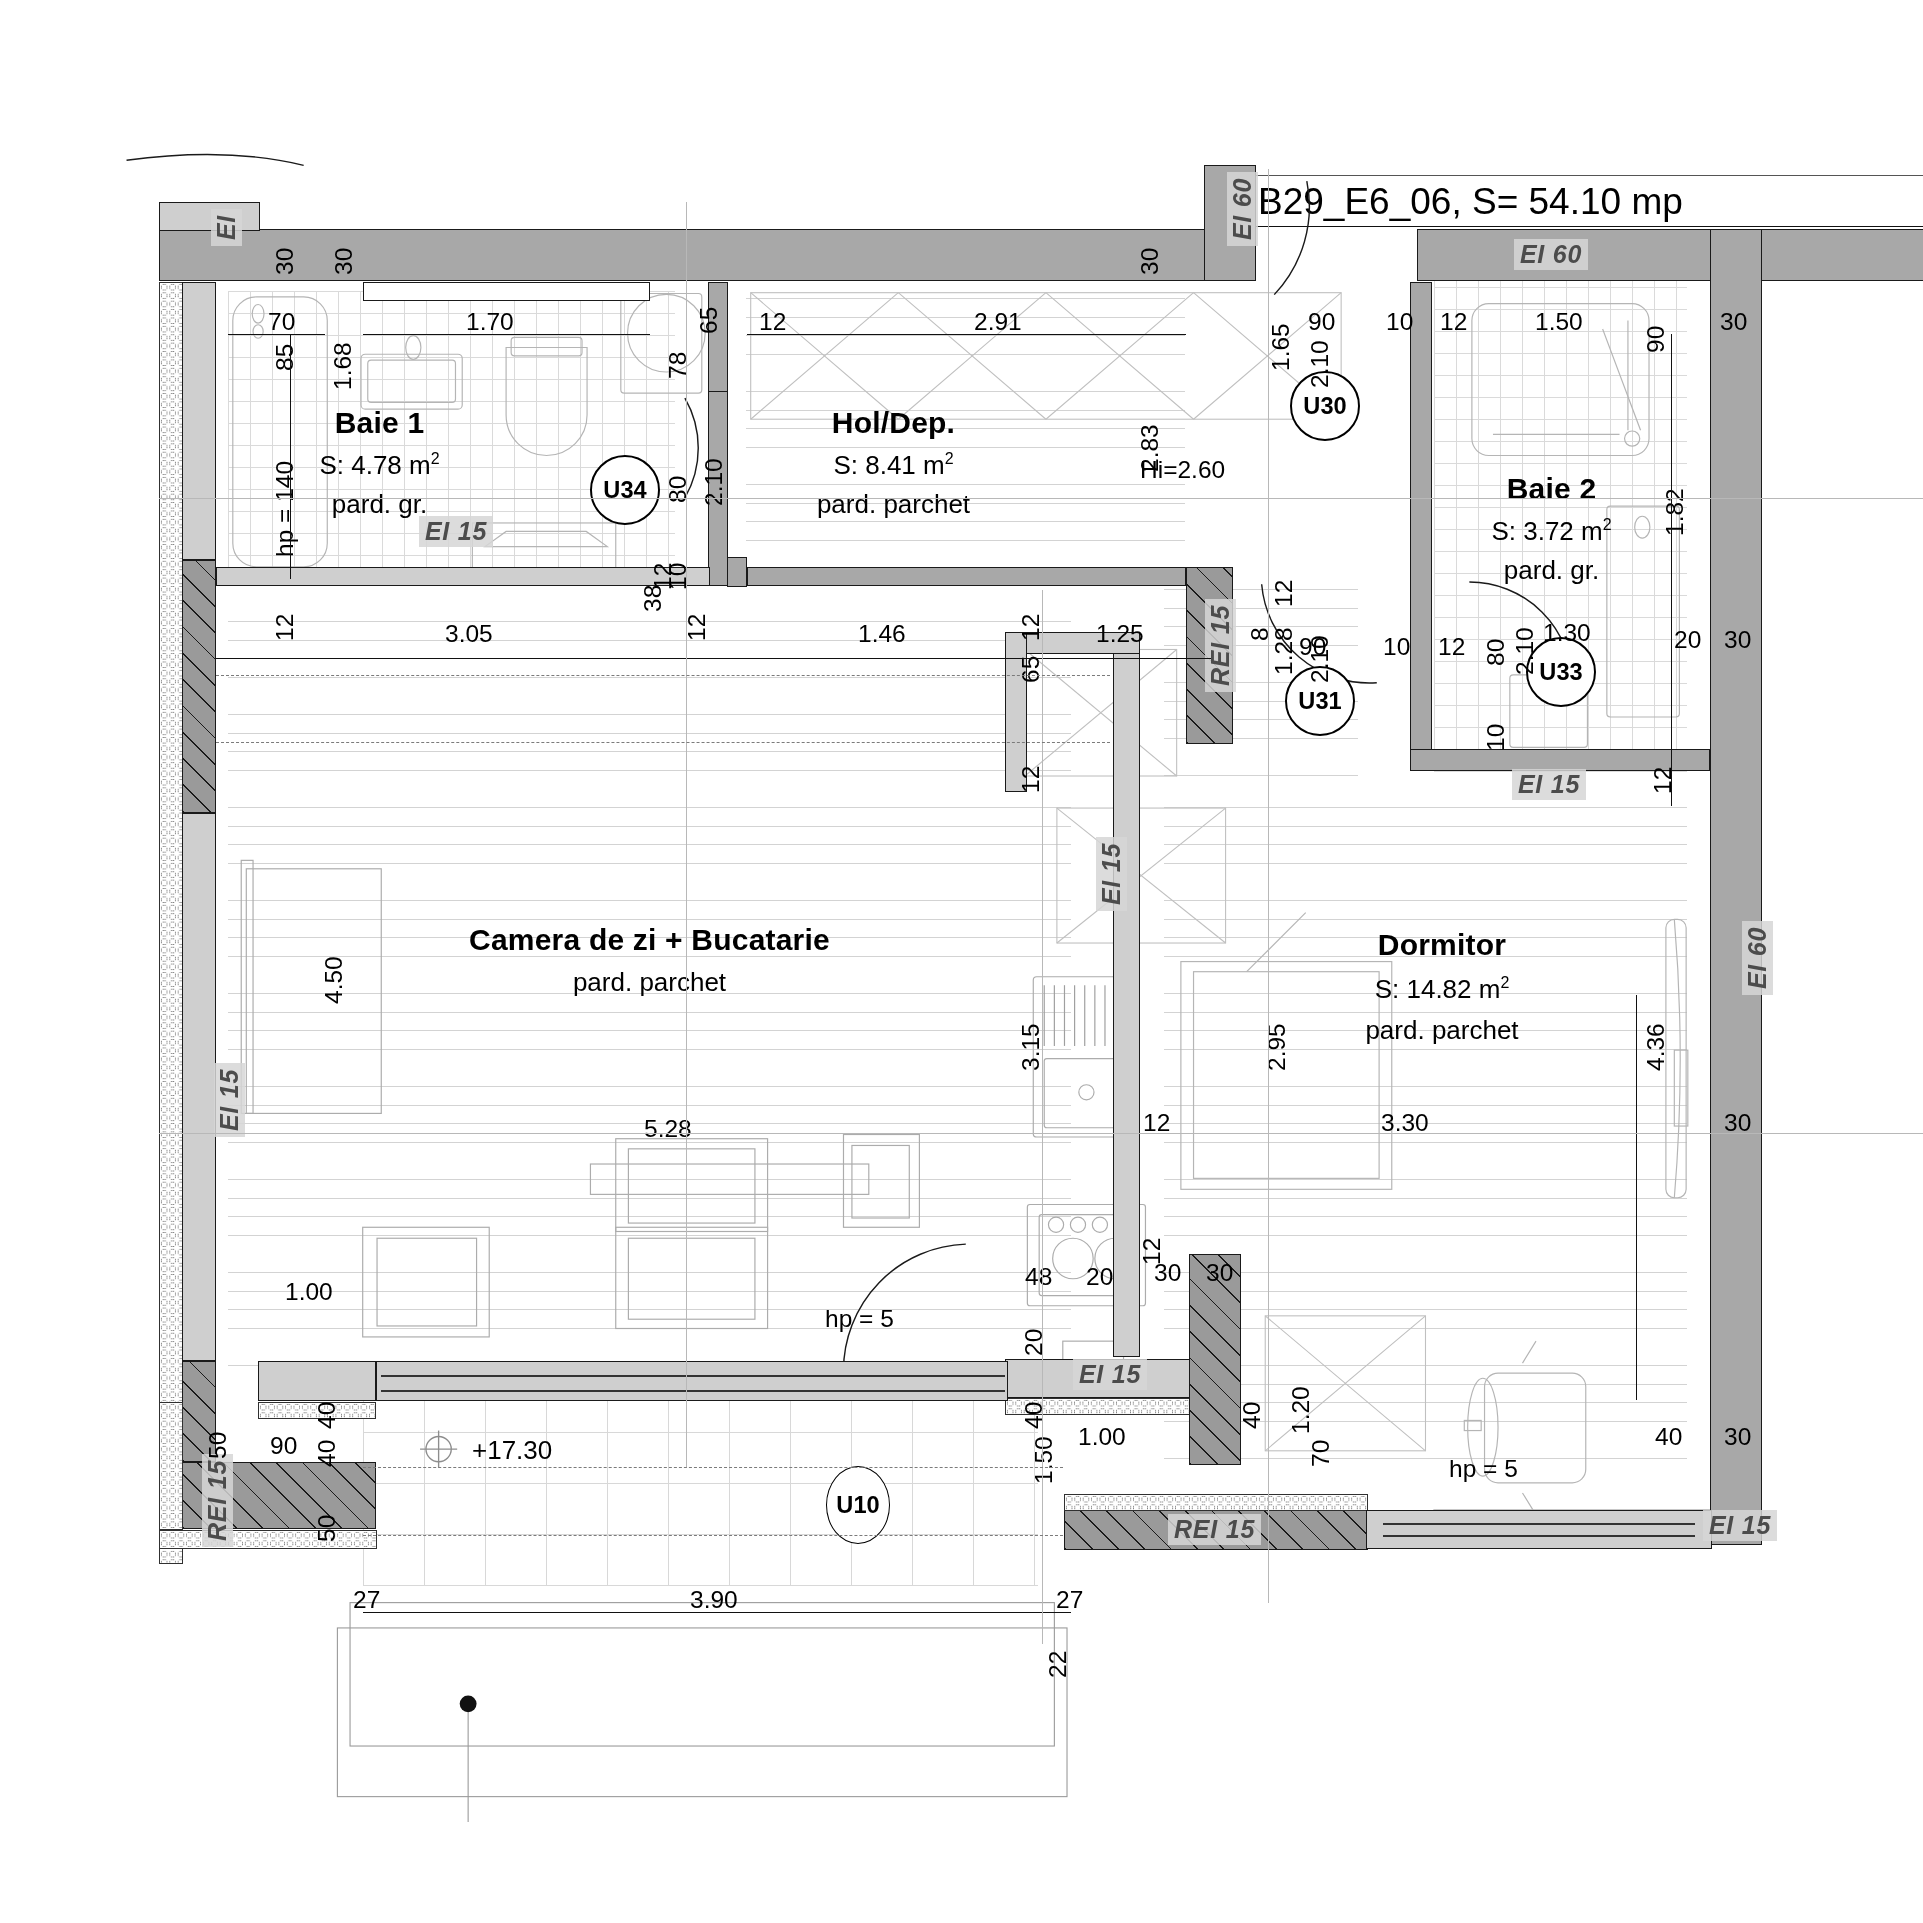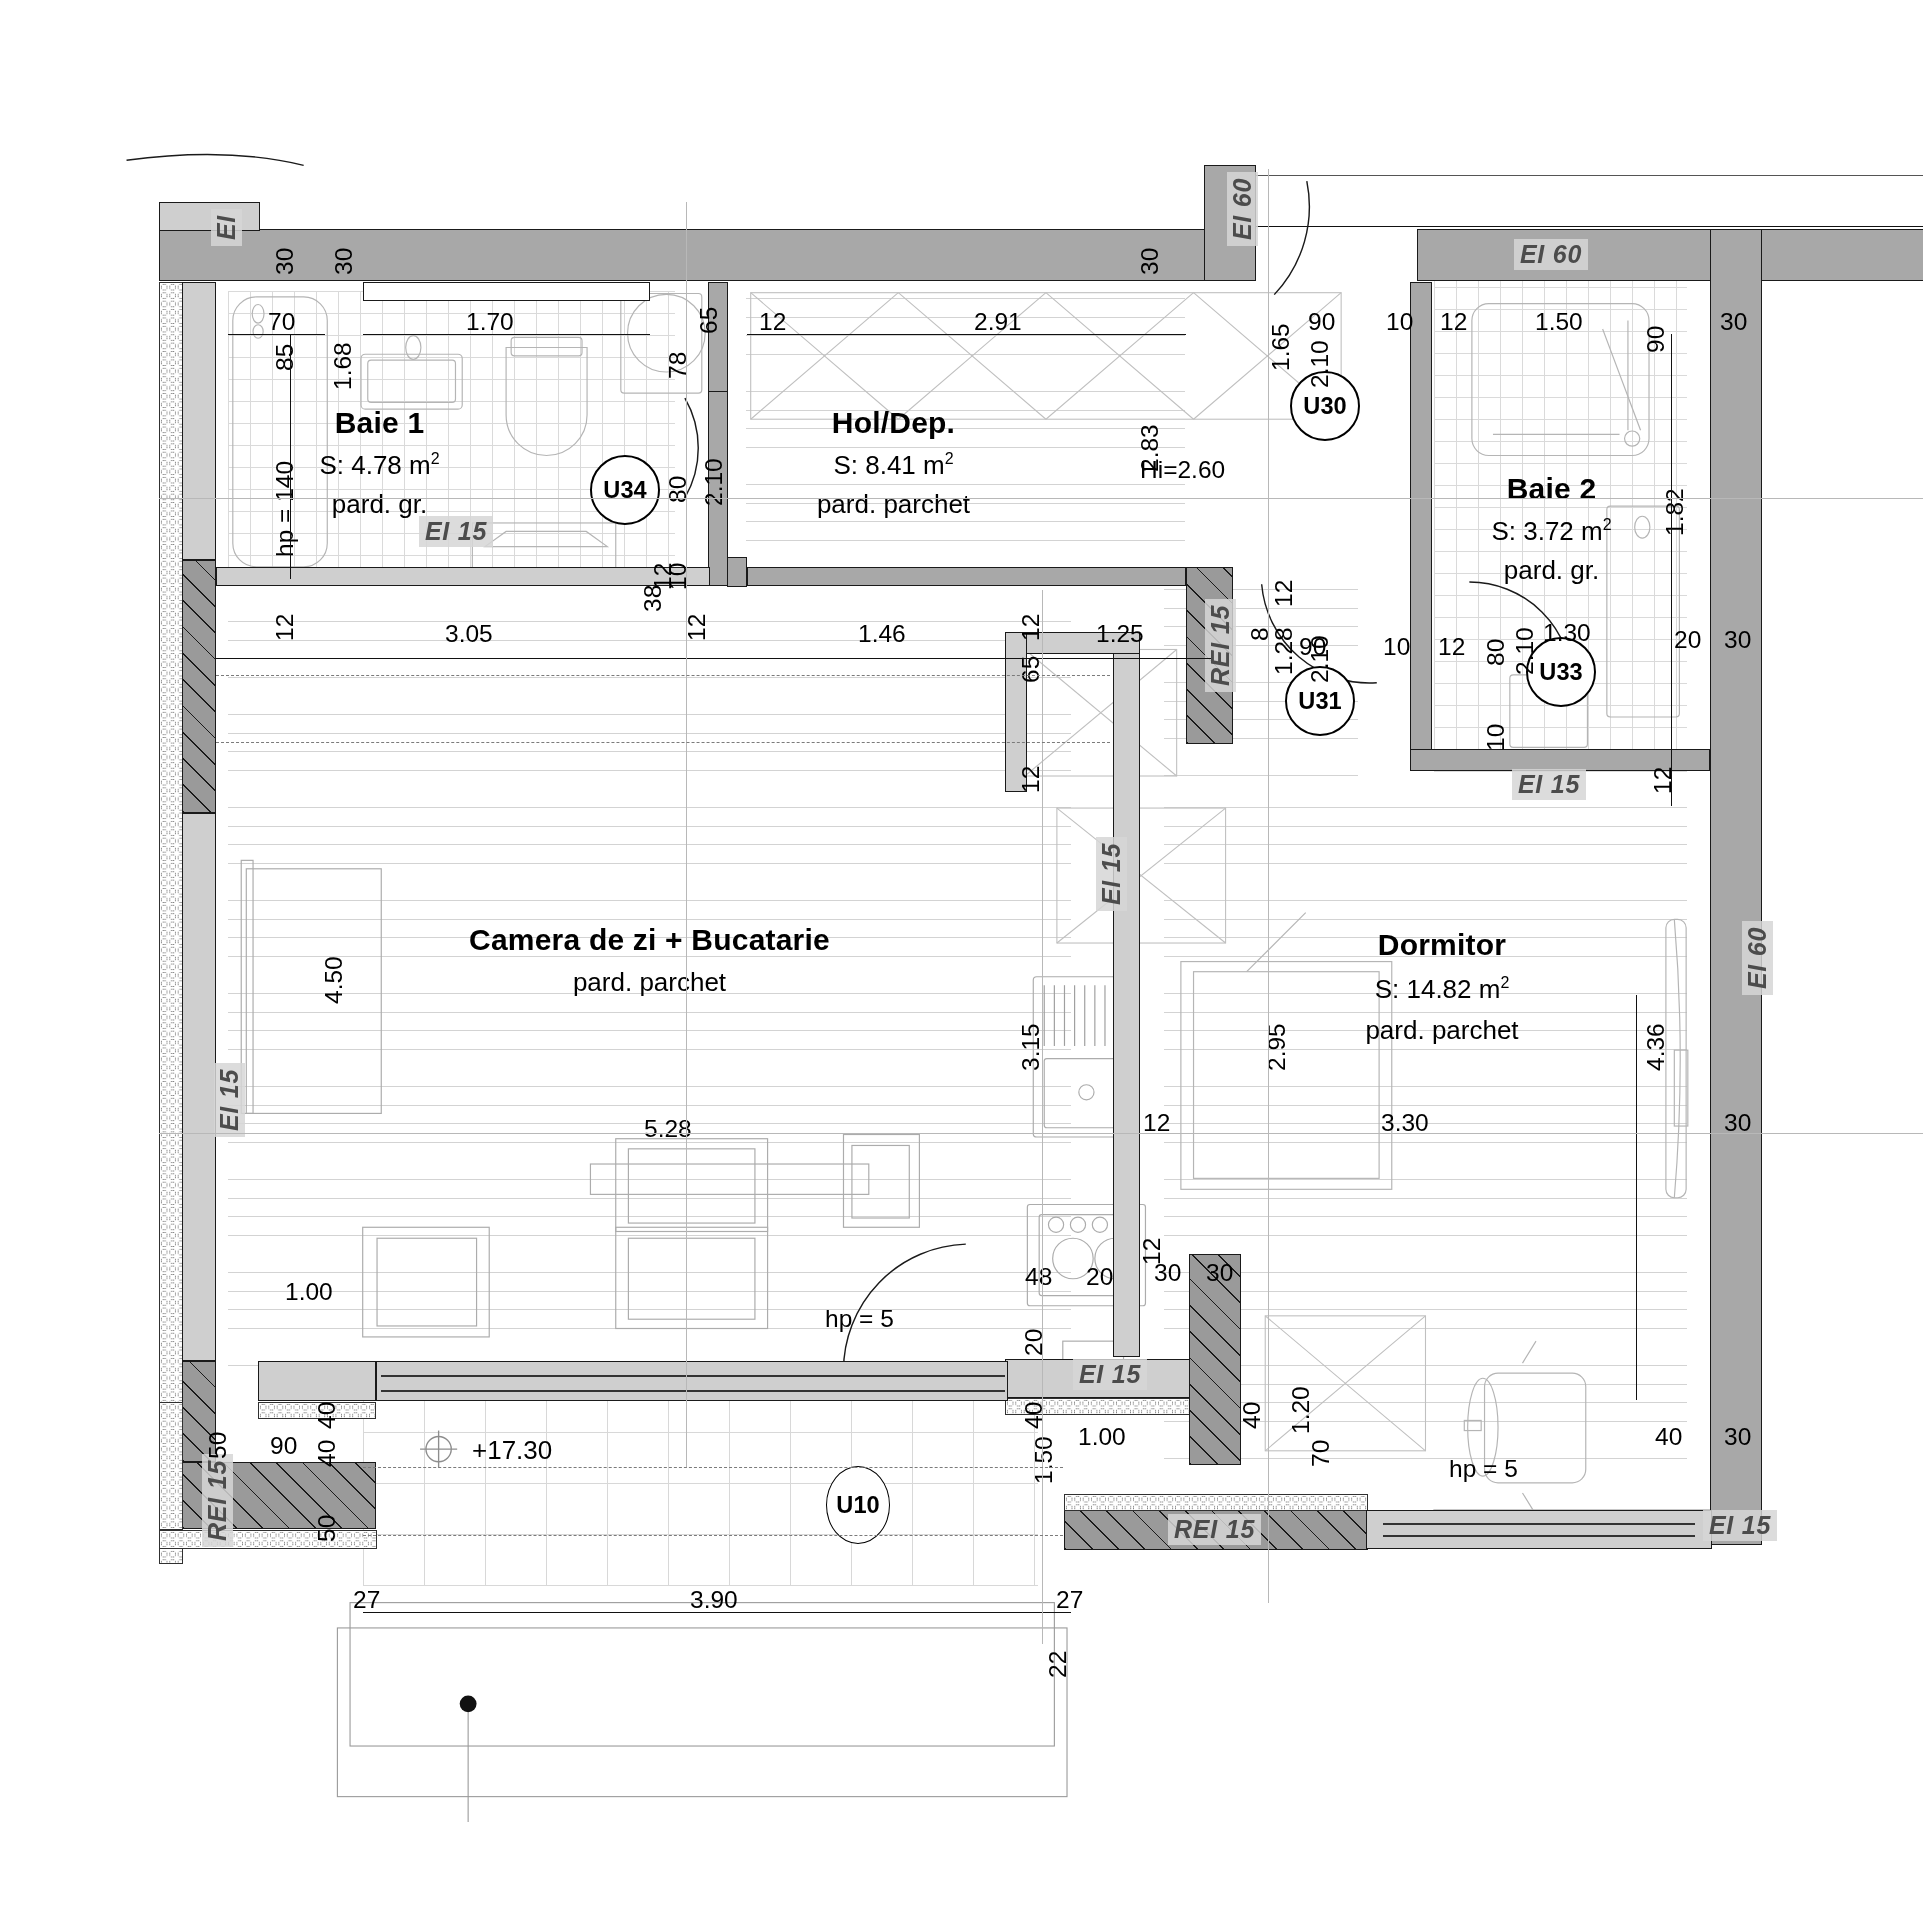--- a/index.html
+++ b/index.html
@@ -50,20 +50,21 @@
   .dimline{position:absolute;background:#111;height:1.2px;}
   .dimlinev{position:absolute;background:#111;width:1.2px;}
   .svgov{position:absolute;left:0;top:0;width:1924px;height:1924px;pointer-events:none;}
   .lvl{position:absolute;font-size:26px;color:#000;white-space:nowrap;}
 </style>
 </head>
 <body>
 
 <div id="stage">
 
+  <div class="title" style="left:1258px;top:181px;">B29_E6_06, S= 54.10 mp</div>
   <div class="thinline" style="left:1248px;top:226px;width:675px;height:1.3px;"></div>
   <div class="thinline" style="left:1248px;top:175px;width:675px;height:1.2px;background:#555;"></div>
 
   <div class="floor-gresie" style="left:228px;top:291px;width:447px;height:287px;"></div>
   <div class="floor-parchet" style="left:746px;top:291px;width:439px;height:287px;"></div>
   <div class="floor-gresie" style="left:1434px;top:274px;width:253px;height:498px;"></div>
   <div class="floor-parchet" style="left:228px;top:582px;width:843px;height:784px;"></div>
   <div class="floor-parchet" style="left:1164px;top:582px;width:194px;height:194px;"></div>
   <div class="floor-parchet" style="left:1164px;top:776px;width:523px;height:683px;"></div>
   <div class="floor-balcon" style="left:363px;top:1375px;width:675px;height:211px;"></div>

